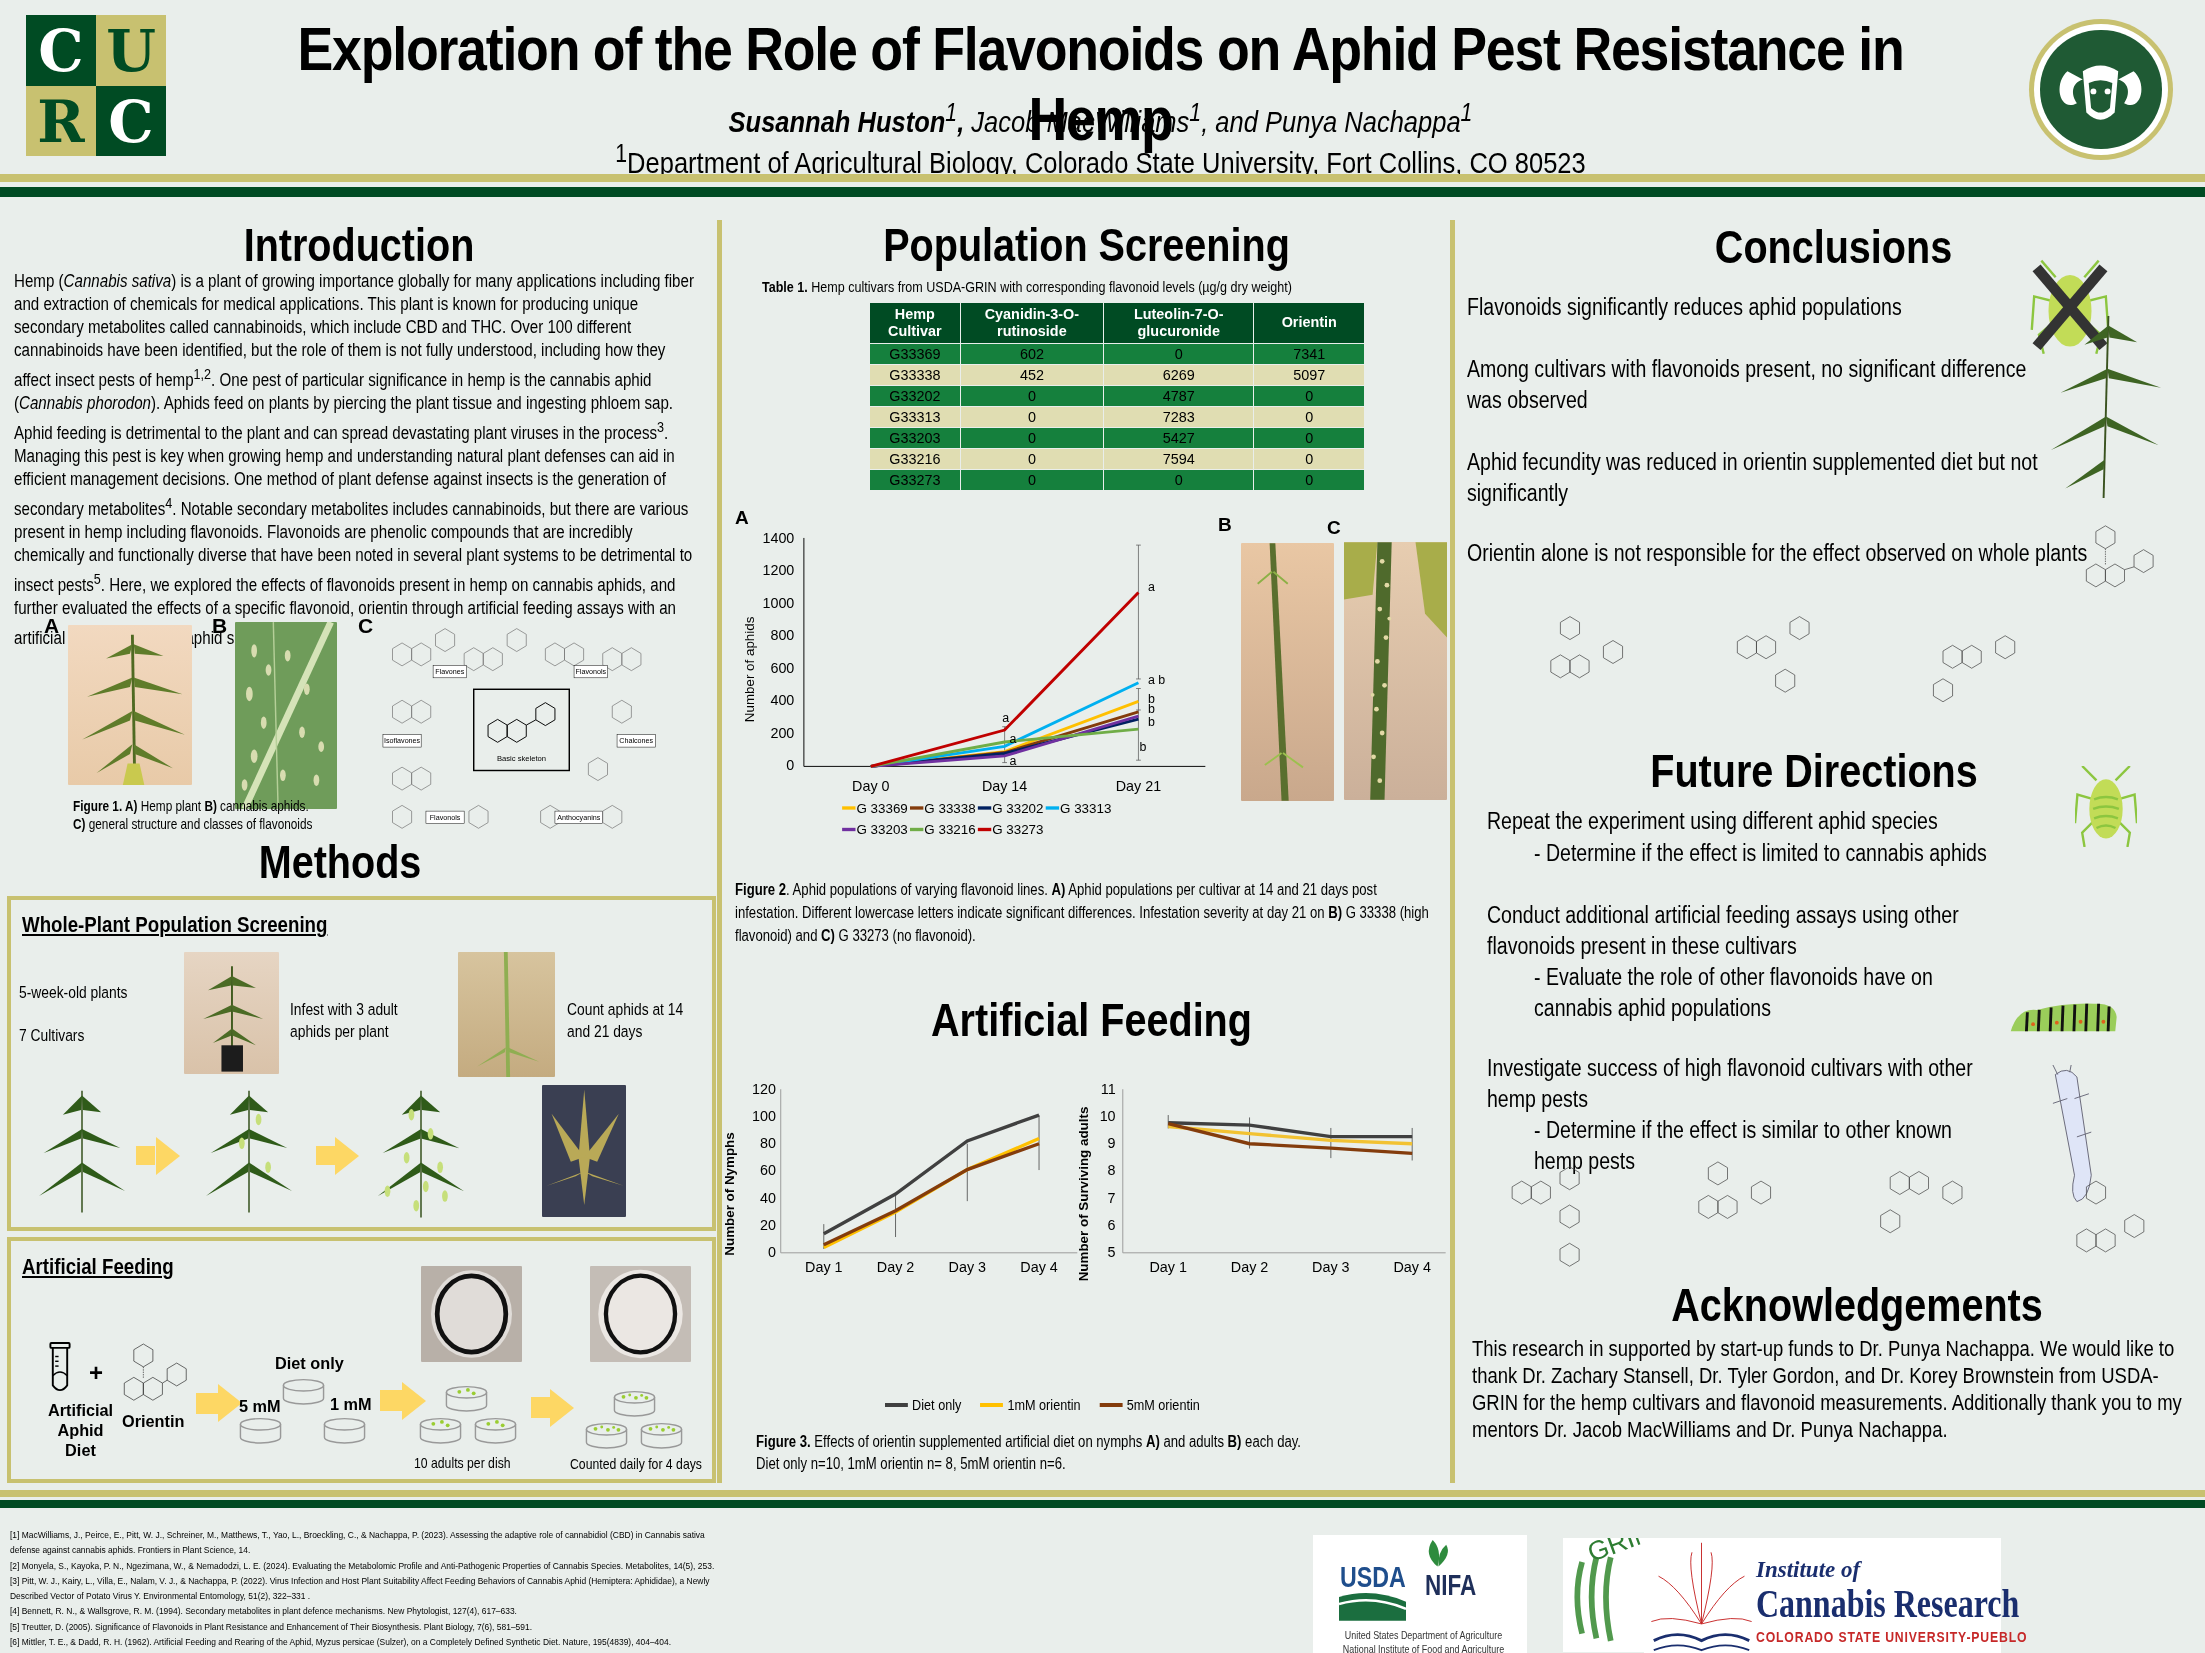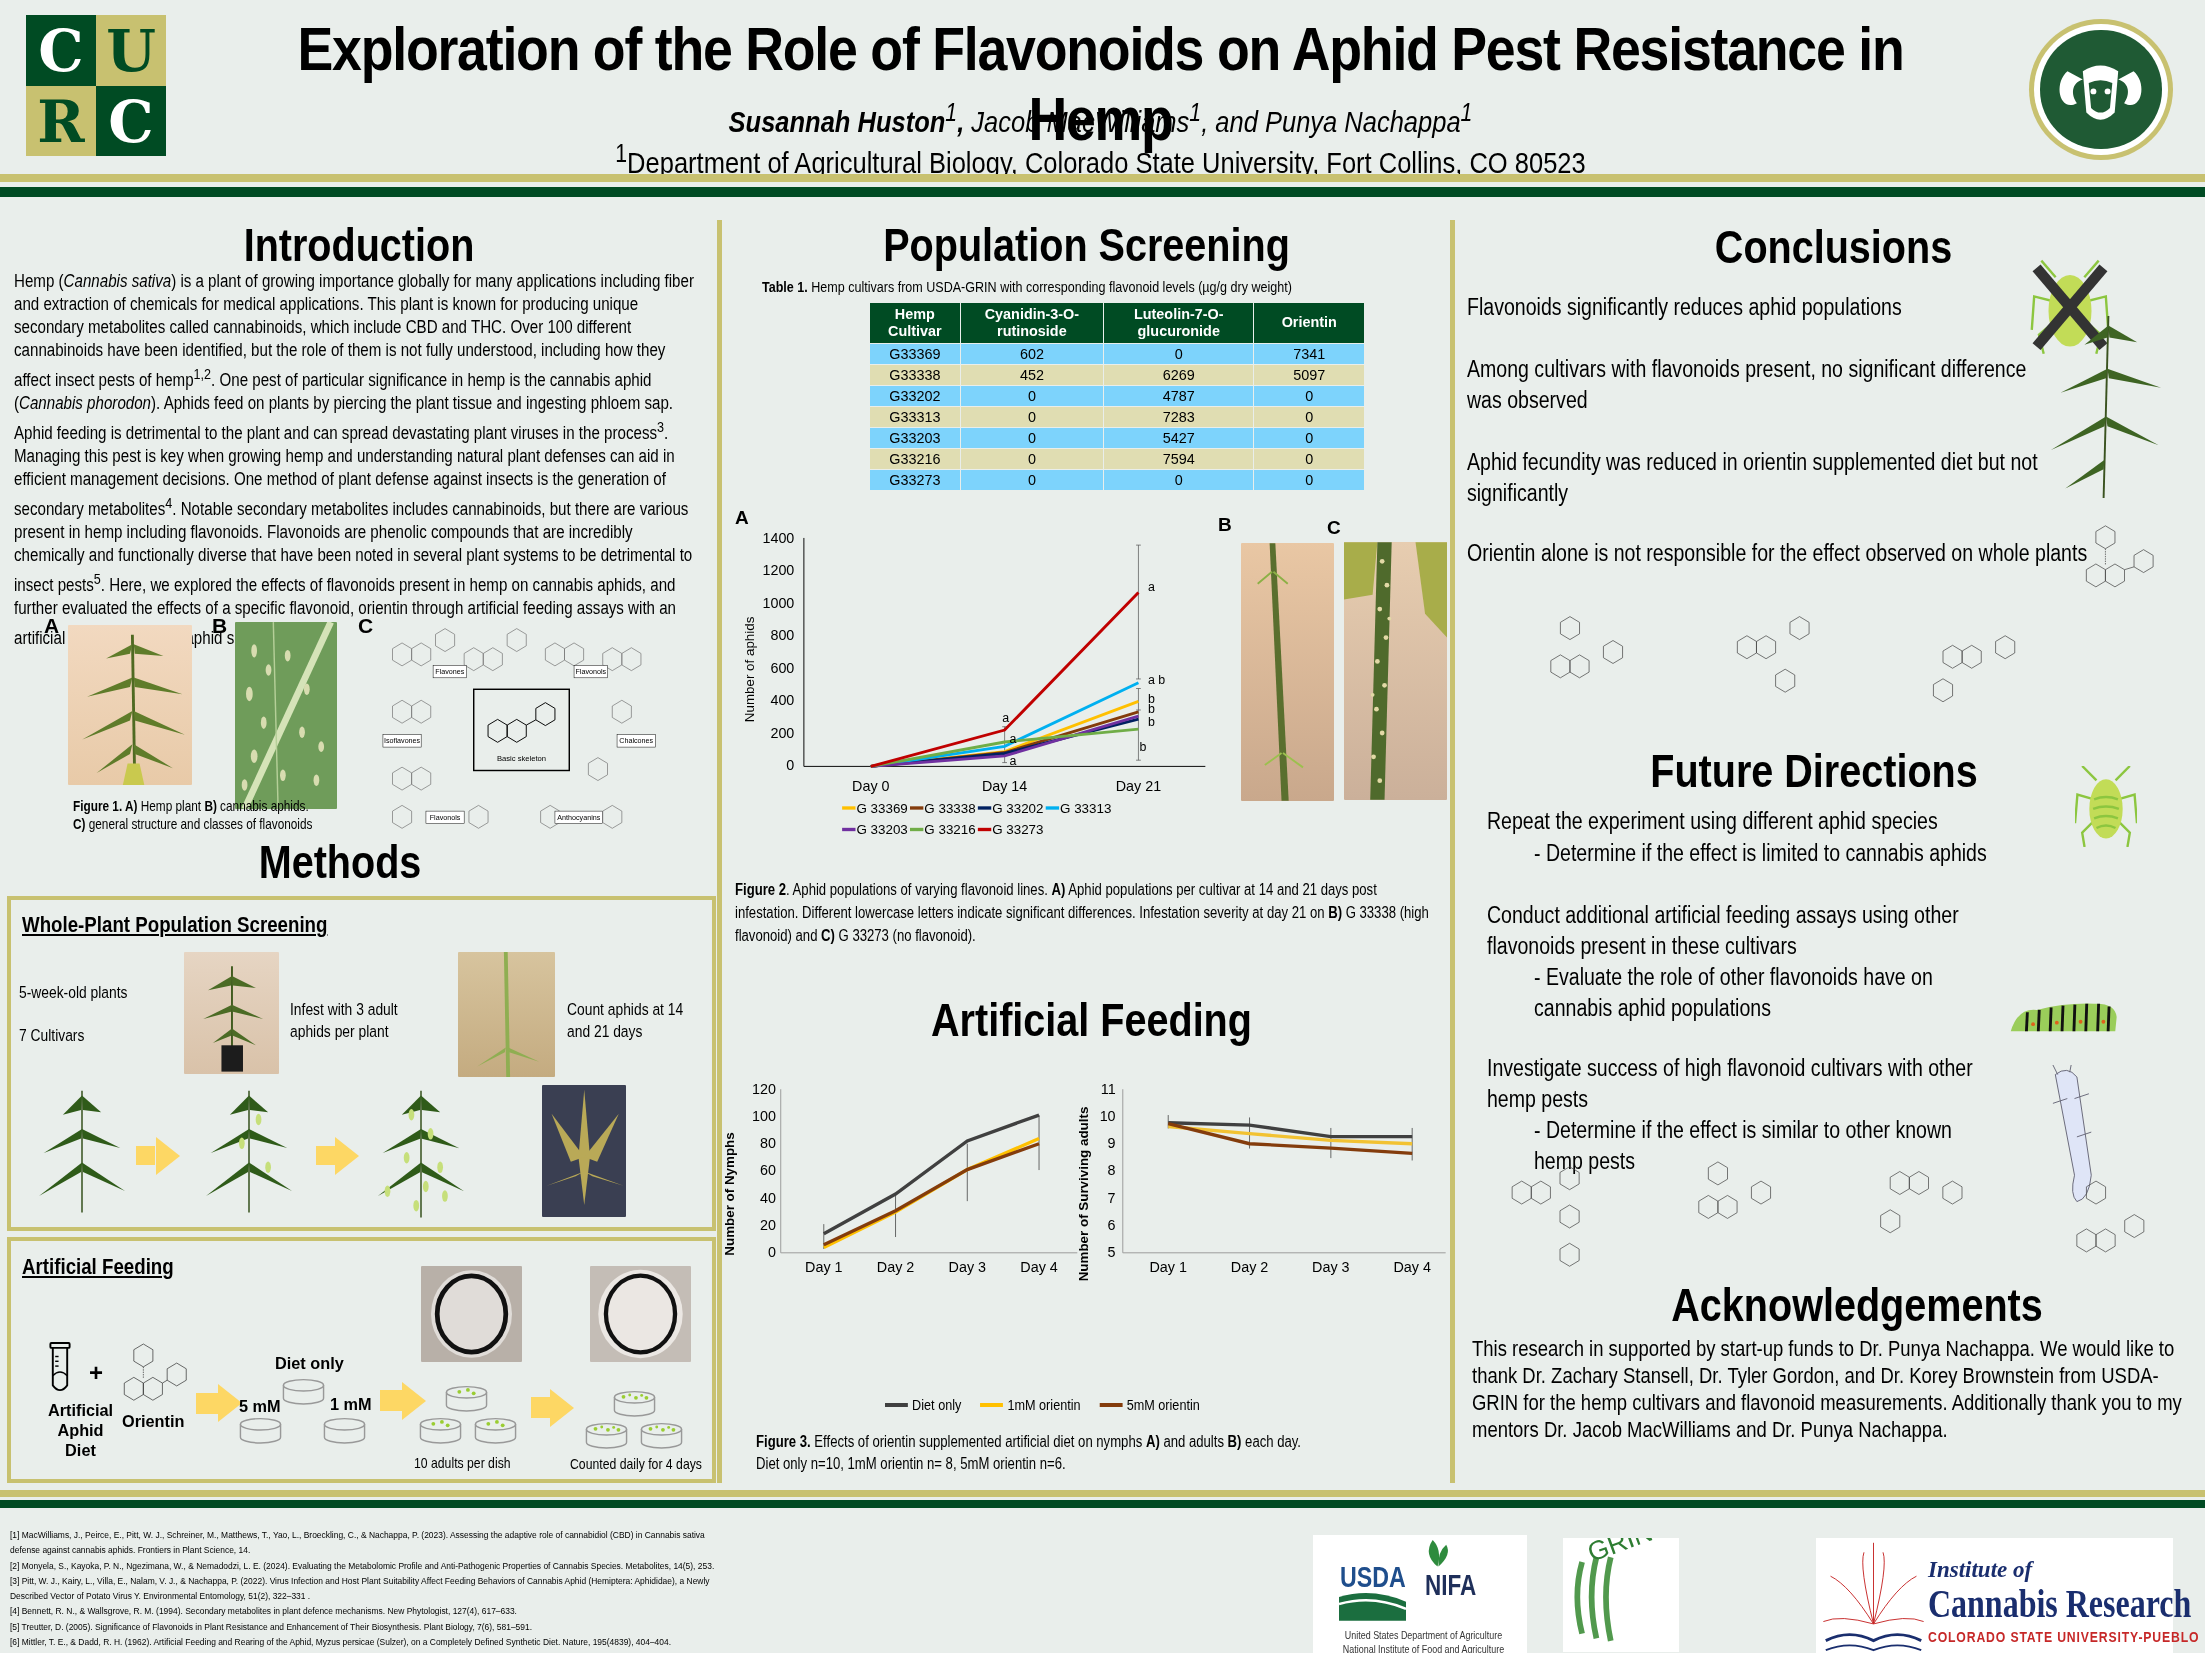--- a/index.html
+++ b/index.html
@@ -32,21 +32,21 @@
   .sub-h { font-weight: bold; text-decoration: underline; font-size: 22px; transform: scaleX(0.85); transform-origin: left top; white-space: nowrap; }
   .small { font-size: 16.3px; line-height: 22px; transform: scaleX(0.85); transform-origin: left top; }
 
   .photo { border-radius: 1px; }
   .arrow { width: 0; height: 0; border-top: 19px solid transparent; border-bottom: 19px solid transparent; border-left: 24px solid #fdd764; }
   .arrow-body { background: #fdd764; }
 
   table.t1 { border-collapse: collapse; font-size: 14.4px; }
   table.t1 th { background: #004b23; color: #fff; font-weight: bold; padding: 2.9px 4.8px; border: 1px solid #e9eeeb; text-align: center; line-height: 17px; }
   table.t1 td { padding: 1.9px 4.8px; border: 1px solid #e9eeeb; text-align: center; height: 21px; }
-  table.t1 tr.odd td { background: #7dd3fc; }
+  table.t1 tr.odd td { background: #15803d; }
   table.t1 tr.even td { background: #e0ddb2; }
 
   .bullet { font-size: 23px; line-height: 31px; transform: scaleX(0.85); transform-origin: left top; }
   .ref { font-size: 9.6px; line-height: 15.3px; transform: scaleX(0.88); transform-origin: left top; white-space: nowrap; }
   .logo-box { background: #fff; }
   svg text { font-family: "Liberation Sans", sans-serif; }
 </style>
 </head>
 <body>
 
@@ -885,21 +885,21 @@
 <div class="abs logo-box" style="left:1563px; top:1538px; width:116px; height:114px;">
   <svg width="116" height="114" viewBox="0 0 243 238">
     <g stroke="#3f8f3a" stroke-width="12" fill="none" opacity="0.9">
       <path d="M40 50 Q20 120 40 200"></path>
         <path d="M70 40 Q50 120 70 210"></path>
         <path d="M100 40 Q80 120 100 215"></path>
     </g>
     <text x="60" y="50" font-size="56" fill="#2e7d32" font-family="Liberation Serif, serif" transform="rotate(-20 60 50)">GRIN-Global</text>
   </svg>
 </div>
-<div class="abs logo-box" style="left:1816px; top:1538px; width:357px; height:116px;">
+<div class="abs logo-box" style="left:1644px; top:1538px; width:357px; height:116px;">
   <svg style="position:absolute; left:4.8px; top:0px;" width="105" height="116" viewBox="0 0 220 243">
     <g stroke="#c62828" stroke-width="2" fill="none">
       <path d="M110 10 L110 180"></path>
         <path d="M110 180 Q60 100 20 80"></path>
         <path d="M110 180 Q160 100 200 80"></path>
         <path d="M110 180 Q40 160 5 175"></path>
         <path d="M110 180 Q180 160 215 175"></path>
         <path d="M110 180 Q80 60 90 30"></path>
         <path d="M110 180 Q140 60 130 30"></path>
     </g>

